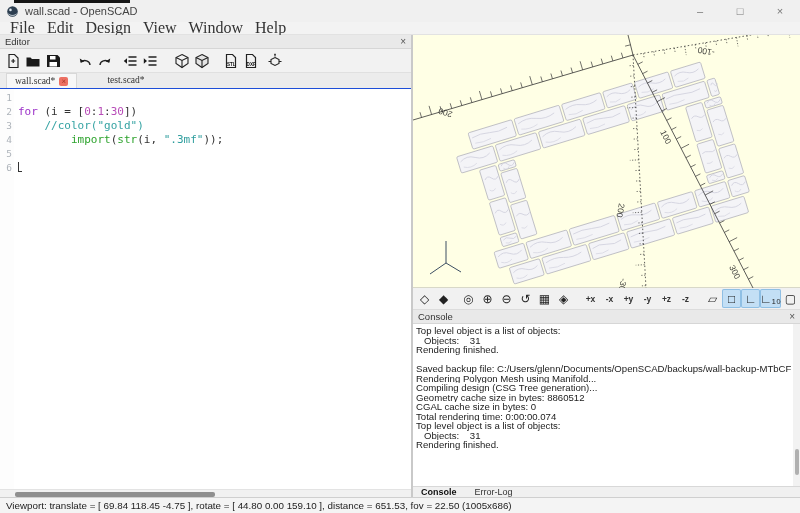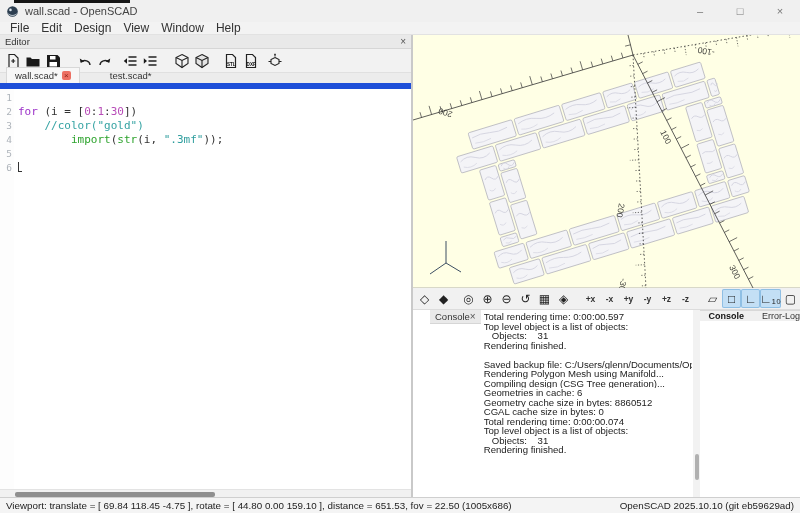--- a/index.html
+++ b/index.html
@@ -10,33 +10,33 @@
 
   
   .titlebar { height:22px; background:#f0f0f0; display:flex; align-items:center; padding-left:6px; flex:none; }
   .app-icon { width:13px; height:13px; margin-right:6px; flex:none; }
   .title-text { font-size:11px; color:#444; }
   .win-controls { margin-left:auto; display:flex; height:100%; }
   .win-btn { width:40px; display:flex; align-items:center; justify-content:center; font-size:11px; color:#777; }
 
   
   .menubar { height:13px; background:#f3f3f3; border-bottom:1px solid #e2e2e2; display:flex; align-items:center; padding-left:4px; flex:none; }
-  .menu-item { font-size:12px; color:#333; padding:0 6px; }
+  .menu-item { font-size:16px; color:#333; padding:0 6px;font-family:Liberation Serif, serif; }
 
   .content { flex:1; display:flex; min-height:0; }
 
   
   .editor-panel { width:413px; flex:none; display:flex; flex-direction:column; background:#fff; border-right:2px solid #c9c9c9; }
   .panel-header { height:14px; background:#e9e9e9; border-bottom:1px solid #d6d6d6; display:flex; align-items:center; padding:0 5px; flex:none; }
   .panel-title { font-size:9.5px; color:#333; }
   .panel-close { margin-left:auto; font-size:10px; color:#555; line-height:1; }
   .ed-toolbar { height:24px; background:#f2f2f2; border-bottom:1px solid #e0e0e0; display:flex; align-items:center; padding-left:3px; flex:none; }
   .ed-btn { width:20px; height:20px; display:flex; align-items:center; justify-content:center; }
   .ed-btn svg { display:block; }
-  .tabbar { height:16px; background:#ececec; border-bottom:6px solid #1d4ed8; display:flex; align-items:flex-end; padding-left:6px; flex:none; }
+  .tabbar { height:16px; background:#ececec; border-bottom:1px solid #1d4ed8; display:flex; align-items:flex-start; padding-left:6px; flex:none;font-family:Liberation Serif, serif; }
   .tab { font-size:9.5px; color:#333; padding:2px 8px 2px 8px; display:flex; align-items:center; gap:4px; }
   .tab.active { background:#f7f7f7; border:1px solid #d8d8d8; border-bottom:none; }
   .tab-close-badge { width:9px; height:9px; background:#ec7063; color:#8e2518; font-size:8px; line-height:9px; text-align:center; border-radius:2px; }
 
   .code-wrap { flex:1; display:flex; min-height:0; font-family:"DejaVu Sans Mono",monospace; font-size:11px; line-height:14px; background:#fff; overflow:hidden; }
   .gutter { width:14px; flex:none; text-align:right; padding:2px 2px 0 0; color:#adb3ba; font-size:9.5px; background:#fdfdfd; }
   .gutter div { height:14px; }
   .codelines { flex:1; padding:2px 0 0 4px; white-space:pre; color:#333; }
   .codelines div { height:14px; }
   .tk-k { color:#9b30c8; }
@@ -53,21 +53,21 @@
   .right-col { flex:1; display:flex; flex-direction:column; min-width:0; }
   .viewport { height:253px; flex:none; position:relative; background:#ffffe5; border-bottom:1px solid #d8d8c8; }
   .viewport svg { display:block; }
 
   .vtoolbar { height:22px; background:#f1f1f1; border-bottom:1px solid #dcdcdc; display:flex; align-items:center; padding-left:2px; flex:none; }
   .vbtn { min-width:19px; height:19px; display:flex; align-items:center; justify-content:center; font-size:12px; color:#222; border-radius:2px; padding:0 1px; }
   .vbtn.small { font-size:8.5px; font-weight:bold; color:#333; }
   .vbtn.active { background:#c3dff5; box-shadow:inset 0 0 0 1px #8fbfe4; }
 
   
-  .console-panel { flex:1; display:flex; flex-direction:row; min-height:0; background:#fff;padding-left:17px; }
+  .console-panel { flex:1; display:flex; flex-direction:column; min-height:0; background:#fff; }
   .console-body { flex:1; position:relative; overflow:hidden; padding:2px 8px 0 3px; }
   .cline { font-size:9.6px; line-height:9.5px; color:#222; white-space:pre; overflow:hidden; }
   .vscroll { position:absolute; right:0; top:0; bottom:0; width:7px; background:#f2f2f2; }
   .vscroll .thumb { position:absolute; left:1.5px; width:4px; top:77%; height:26px; background:#b0b0b0; border-radius:2px; }
   .console-tabs { height:11px; background:#f0f0f0; border-top:1px solid #d8d8d8; display:flex; align-items:center; padding-left:8px; gap:18px; flex:none; }
   .ctab { font-size:9px; color:#333; }
   .ctab.active { font-weight:bold; color:#111; }
 
   
   .statusbar { height:16px; background:#f4f4f4; border-top:1px solid #cfcfcf; display:flex; align-items:center; padding:0 6px; flex:none; }
@@ -452,41 +452,38 @@
         </div>
       <div class="console-panel">
         <div class="panel-header">
           <span class="panel-title">Console</span>
           <span class="panel-close">×</span>
         </div>
         <div class="console-body" id="console-body">
           <div class="vscroll">
               <div class="thumb"></div>
             </div>
-        <div class="cline">Total rendering time: 0:00:00.597</div>
             <div class="cline">Top level object is a list of objects:</div>
             <div class="cline">   Objects:    31</div>
             <div class="cline">Rendering finished.</div>
             <div class="cline"> </div>
             <div class="cline">Saved backup file: C:/Users/glenn/Documents/OpenSCAD/backups/wall-backup-MTbCFbsA.scad</div>
             <div class="cline">Rendering Polygon Mesh using Manifold...</div>
             <div class="cline">Compiling design (CSG Tree generation)...</div>
-            <div class="cline">Geometries in cache: 6</div>
             <div class="cline">Geometry cache size in bytes: 8860512</div>
             <div class="cline">CGAL cache size in bytes: 0</div>
             <div class="cline">Total rendering time: 0:00:00.074</div>
             <div class="cline">Top level object is a list of objects:</div>
             <div class="cline">   Objects:    31</div>
             <div class="cline">Rendering finished.</div>
           </div>
         <div class="console-tabs" id="console-tabs">
             <span class="ctab active">Console</span>
             <span class="ctab">Error-Log</span>
           </div>
       </div>
     </div>
   </div>
 
   <div class="statusbar">
     <span class="status-left">Viewport: translate = [ 69.84 118.45 -4.75 ], rotate = [ 44.80 0.00 159.10 ], distance = 651.53, fov = 22.50 (1005x686)</span>
-    <span class="status-right">OpenSCAD 2025.10.10 (git eb59629ad)</span>
   </div>
 </div>
 
 </body></html>

